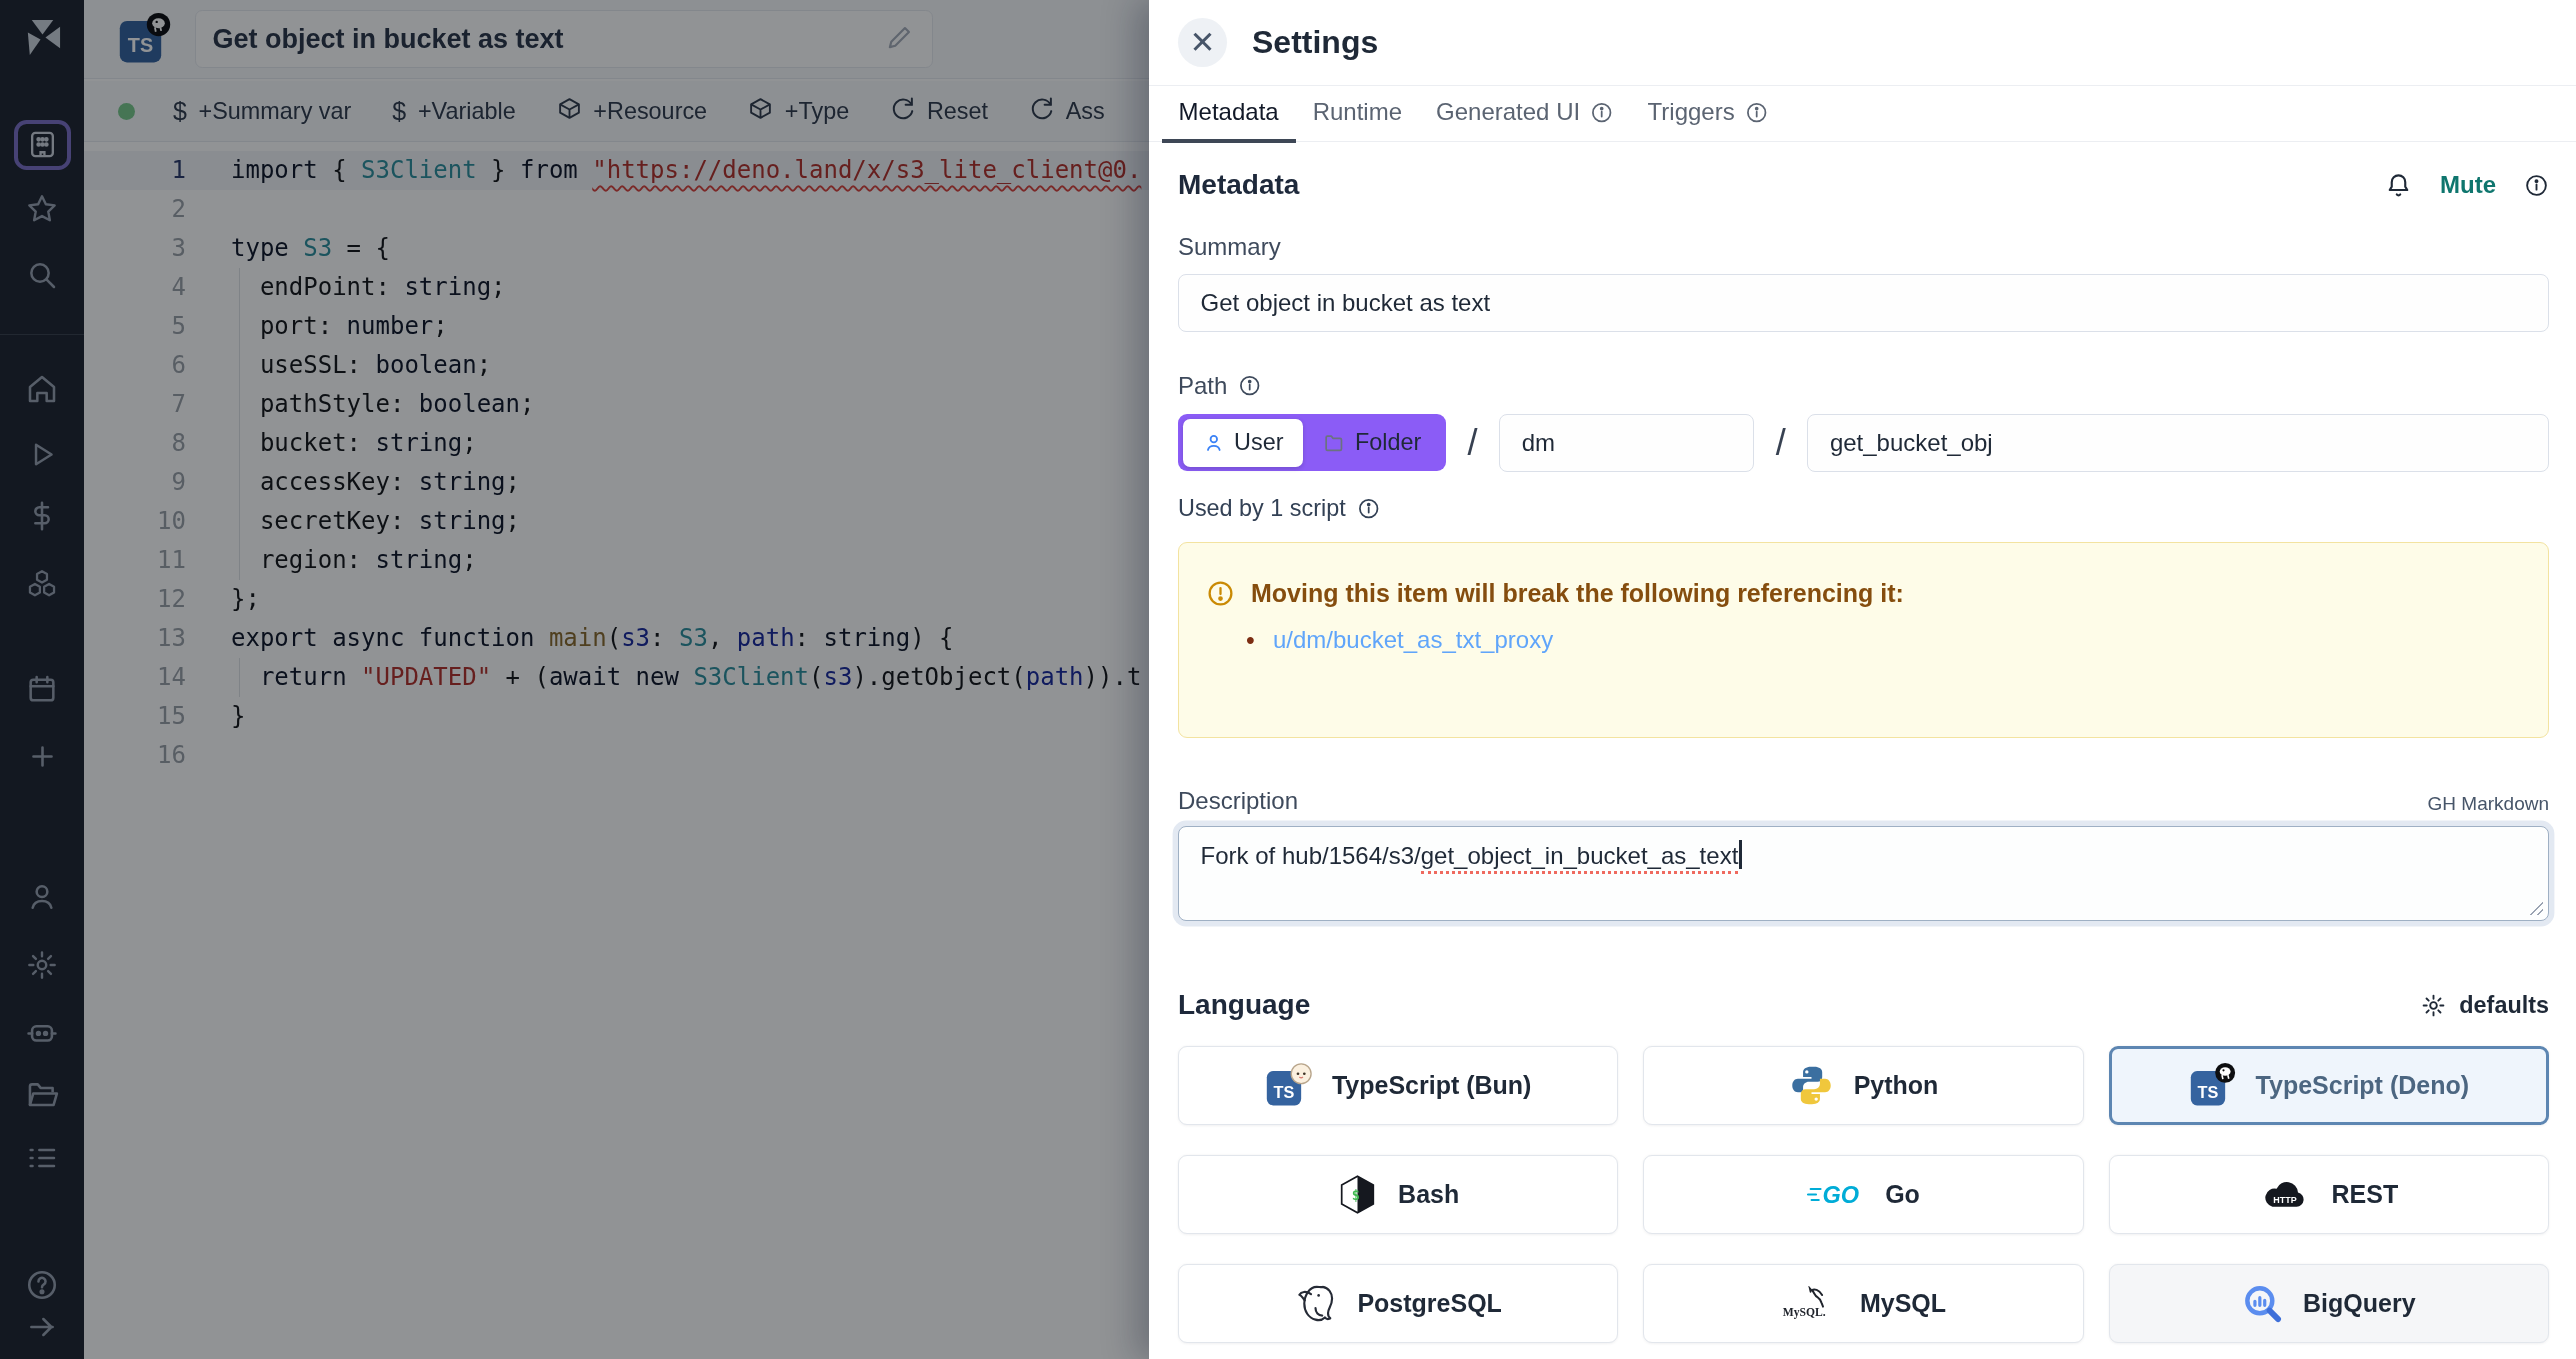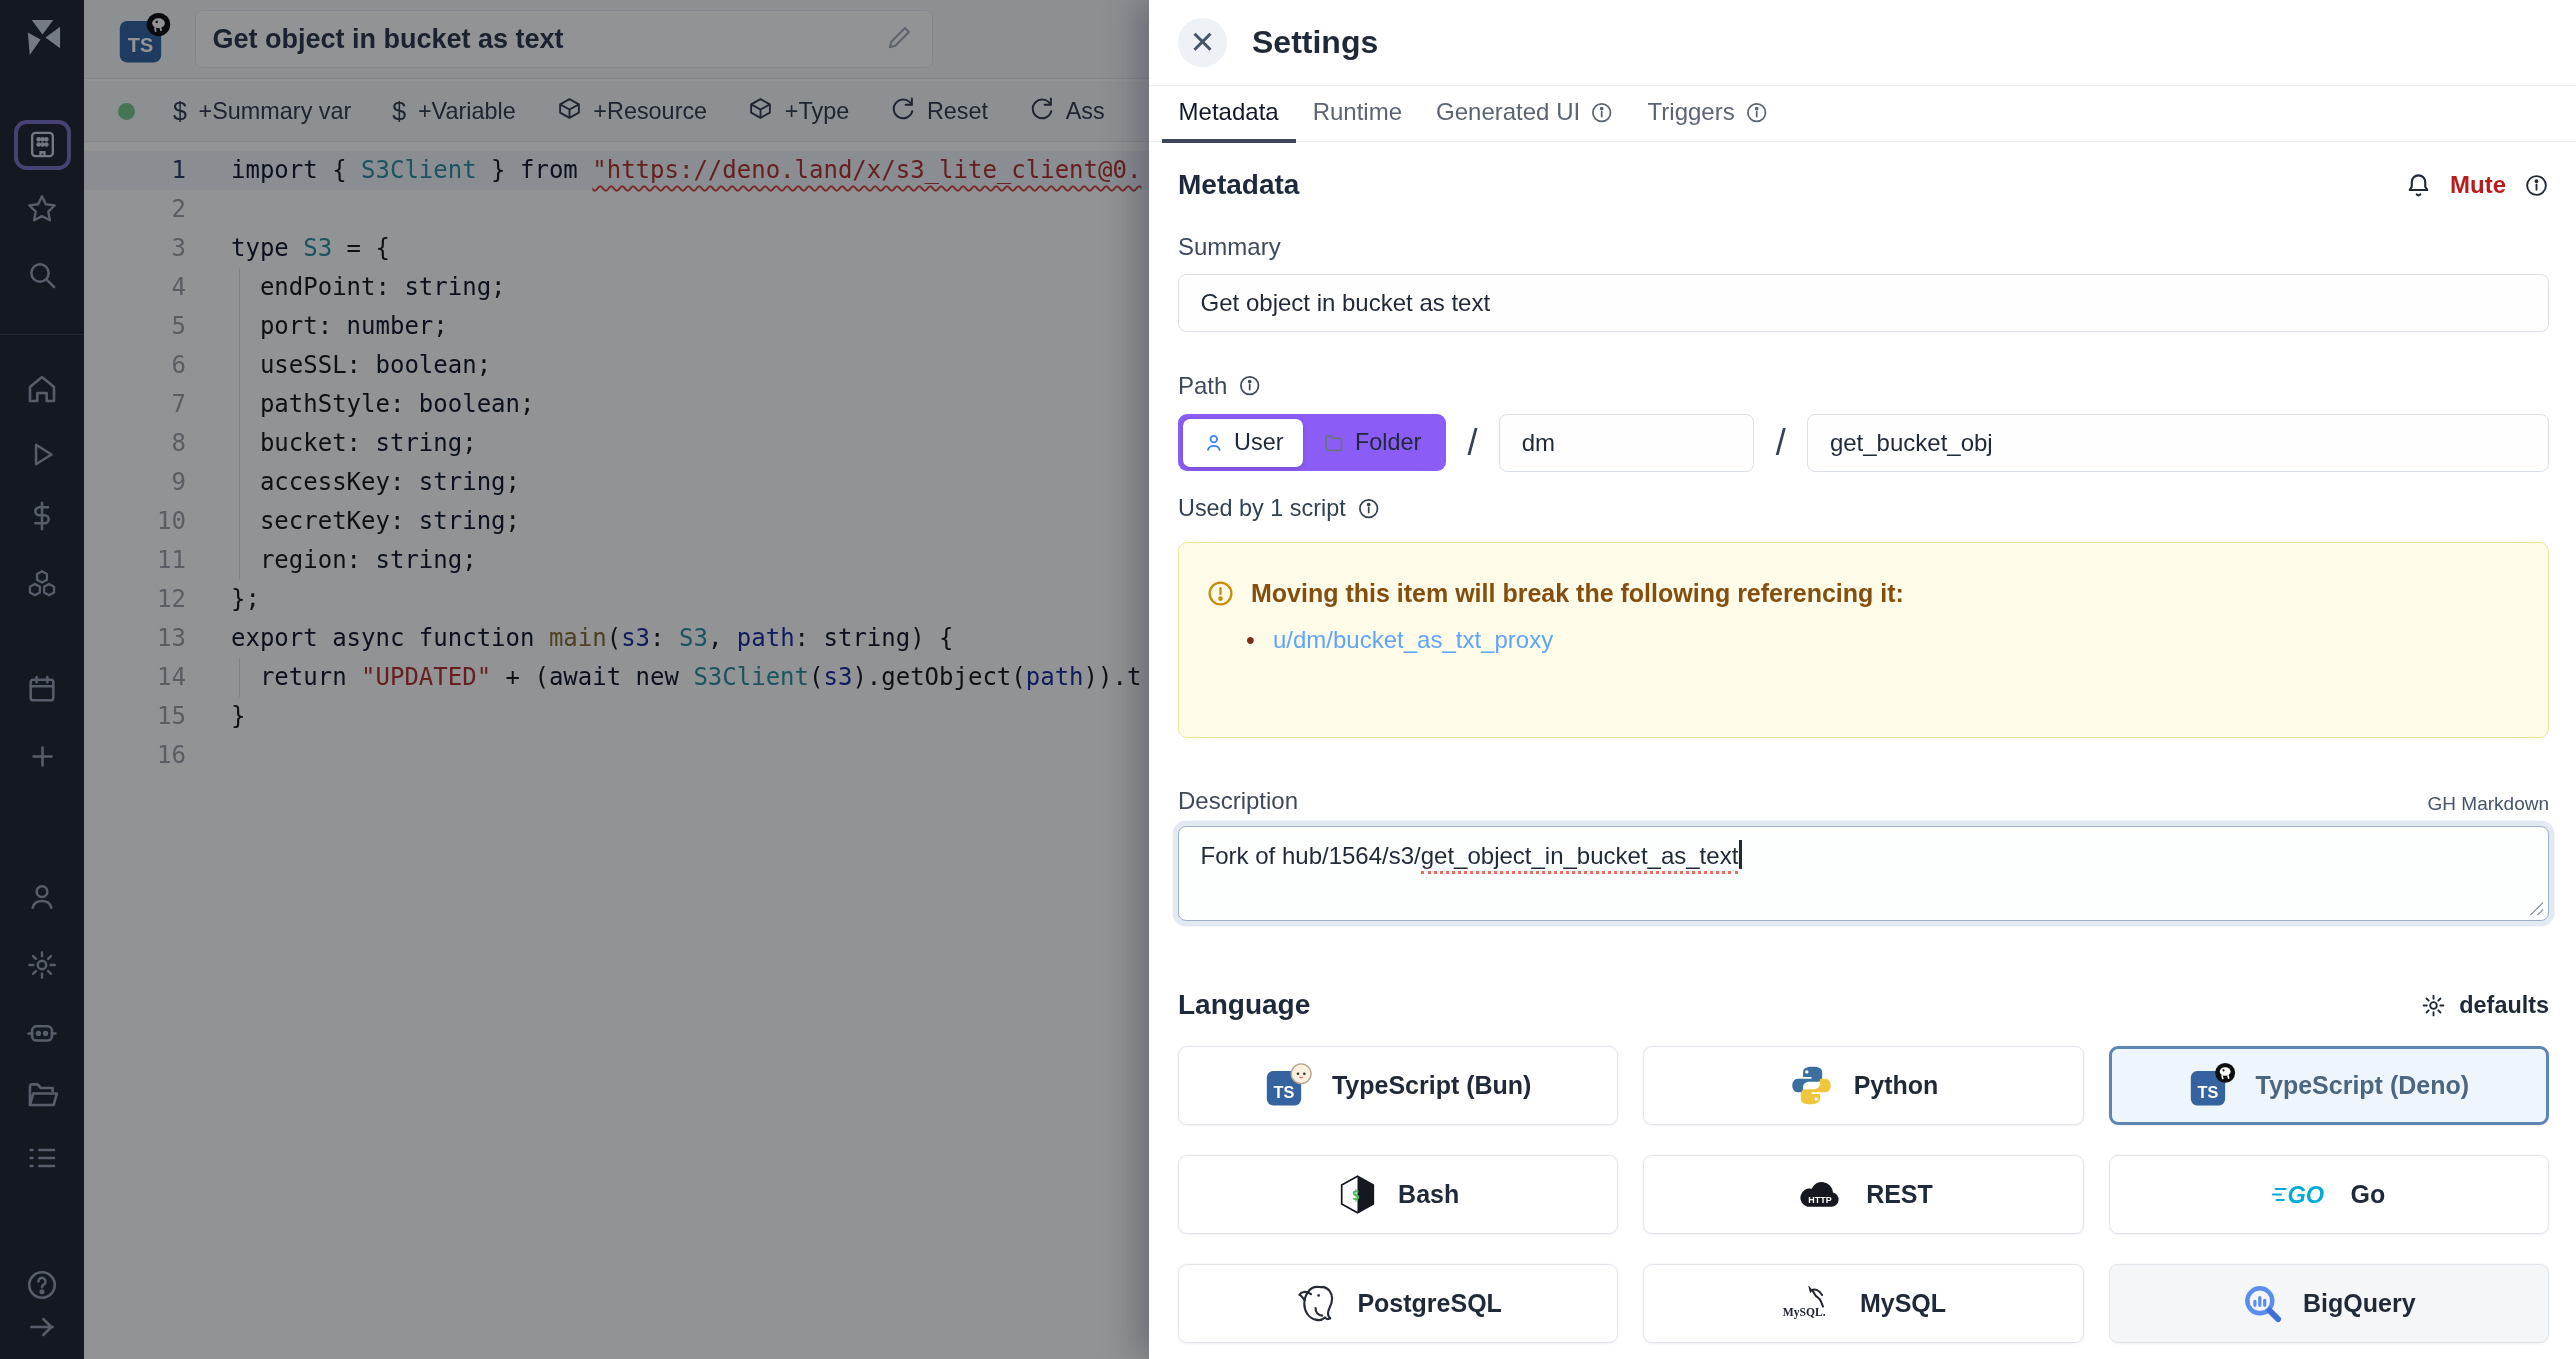--- a/index.html
+++ b/index.html
@@ -55,21 +55,21 @@
   .panel-title { font-size:32px; font-weight:700; color:#1f2937; }
   .tabs { display:flex; align-items:stretch; height:56px; padding:0 12.6px; border-bottom:1.8px solid #eceef2; flex:none; }
   .tab { display:flex; align-items:center; gap:10px; padding:0 17px; font-size:24px; color:#5b6472;
     background:none; border:none; cursor:pointer; border-bottom:4.5px solid transparent; margin-bottom:-1.8px; font-family:inherit; }
   .tab.active { color:#111827; font-weight:500; border-bottom-color:#3e4756; }
   .tab svg { color:#5b6472; }
 
   .panel-body { flex:1; overflow:hidden; padding:27px 27px 0 29px; }
   .row-between { display:flex; align-items:center; justify-content:space-between; }
   .h2 { font-size:28px; font-weight:700; color:#1e293b; }
-  .mute-group { display:flex; align-items:center; gap:18px; color:#b91c1c; }
+  .mute-group { display:flex; align-items:center; gap:28px; color:#0f766e; }
   .mute-label { font-size:24px; font-weight:700; }
   .field-label { font-size:24px; color:#3e4a5c; }
   .label-row { display:flex; align-items:center; gap:10.8px; color:#3e4a5c; }
 
   .text-input { width:100%; height:58px; border:1.8px solid #dbe0e9; border-radius:8px; background:#fefefe;
     font-size:24px; color:#1f2937; padding:0 21.6px; font-family:inherit; outline:none; }
 
   .path-row { display:flex; align-items:center; margin-top:14.4px; }
   .owner-toggle { display:inline-flex; align-items:center; background:#8b5cf6; border-radius:9px; padding:4.5px; flex:none; }
   .toggle-opt { display:flex; align-items:center; gap:10px; height:48px; padding:0 20px; border:none; background:none;
@@ -490,35 +490,35 @@
               <svg width="41" height="41" viewBox="0 0 48 48">
                 <path d="M24 2.5 42.5 13v22L24 45.5 5.5 35V13z" fill="#fff" stroke="#15181f" stroke-width="2"></path>
                 <path d="M24 2.5 42.5 13v22L24 45.5z" fill="#15181f"></path>
                 <text x="22" y="31" font-size="16" font-weight="bold" fill="#3fb950" text-anchor="middle" font-family="DejaVu Sans Mono">$</text>
               </svg>
             </span>
             <span class="lang-lb">Bash</span>
           </button>
           <button class="lang-btn">
             <span class="lang-ic">
+              <svg width="58" height="31" viewBox="0 0 64 34">
+                <path d="M4 11h11M1 17h9M5 23h8" stroke="#00acd7" stroke-width="2.2" stroke-linecap="round"></path>
+                <text x="17" y="26" font-size="26" font-style="italic" font-weight="bold" fill="#00acd7" font-family="Liberation Sans">GO</text>
+              </svg>
+            </span>
+            <span class="lang-lb">Go</span>
+          </button>
+          <button class="lang-btn">
+            <span class="lang-ic">
               <svg width="52" height="36" viewBox="0 0 58 40">
                 <path d="M15 33h27a8 8 0 0 0 1.5-15.8A12.5 12.5 0 0 0 19.6 13 9.5 9.5 0 0 0 15 33z" fill="#15181f"></path>
                 <text x="29" y="29" font-size="10" font-weight="bold" fill="#fff" text-anchor="middle" font-family="Liberation Sans">HTTP</text>
               </svg>
             </span>
             <span class="lang-lb">REST</span>
-          </button>
-          <button class="lang-btn">
-            <span class="lang-ic">
-              <svg width="58" height="31" viewBox="0 0 64 34">
-                <path d="M4 11h11M1 17h9M5 23h8" stroke="#00acd7" stroke-width="2.2" stroke-linecap="round"></path>
-                <text x="17" y="26" font-size="26" font-style="italic" font-weight="bold" fill="#00acd7" font-family="Liberation Sans">GO</text>
-              </svg>
-            </span>
-            <span class="lang-lb">Go</span>
           </button>
           <button class="lang-btn">
             <span class="lang-ic">
               <svg width="43" height="43" viewBox="0 0 48 48" fill="none" stroke="#262b36" stroke-width="2.4" stroke-linecap="round" stroke-linejoin="round">
                 <path d="M32 5.5c6.5 1 10.5 6.5 10.5 13 0 8.5-4.5 10.5-4.5 16.5 0 4 2.5 5.5 2.5 5.5s-3.5 2.5-6-1c-2.5 2.5-7 3.5-10.5 2.5C16 40 11.5 32.5 11.5 24S17 5.5 25.5 5.5c2.7 0 4.5.5 6.5 0z"></path>
                 <path d="M19 13.5c-5.5-3.8-11-2.8-13 .7 2.8 1 4 4 6 6.3"></path>
                 <circle cx="27.5" cy="15" r="1.5" fill="#262b36" stroke="none"></circle>
                 <path d="M24 29c0 5 3.2 8.5 7.5 8.5"></path>
               </svg>
             </span>

